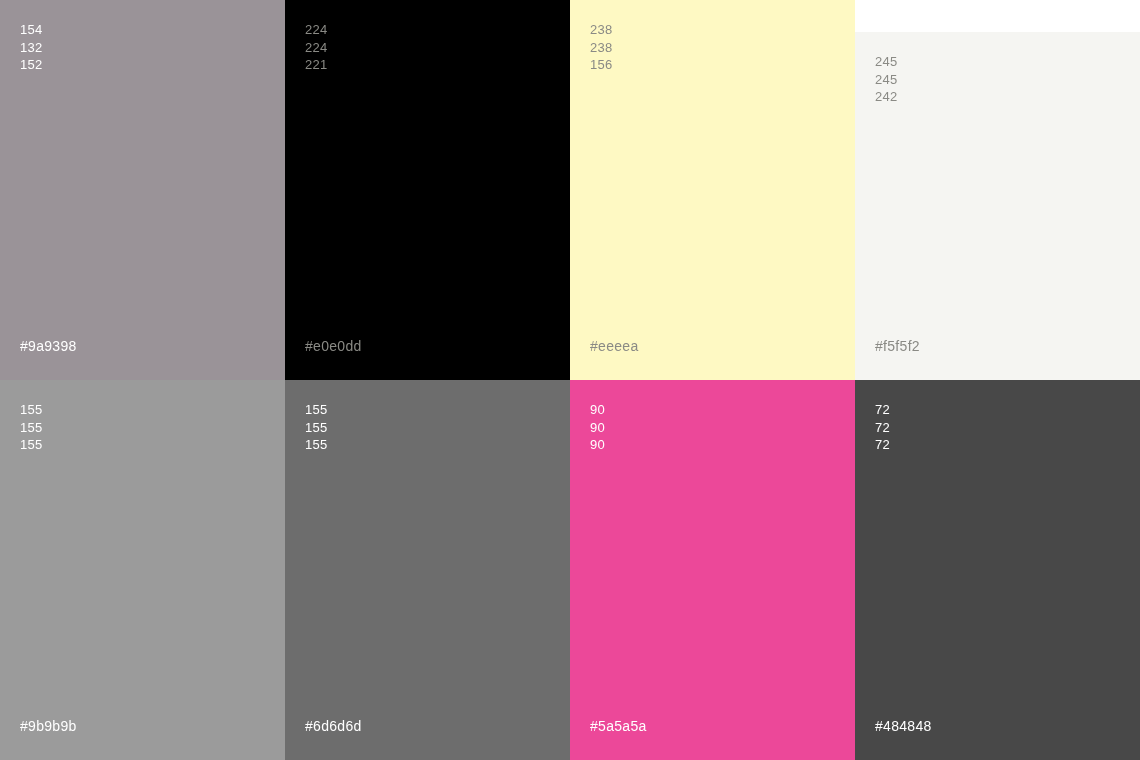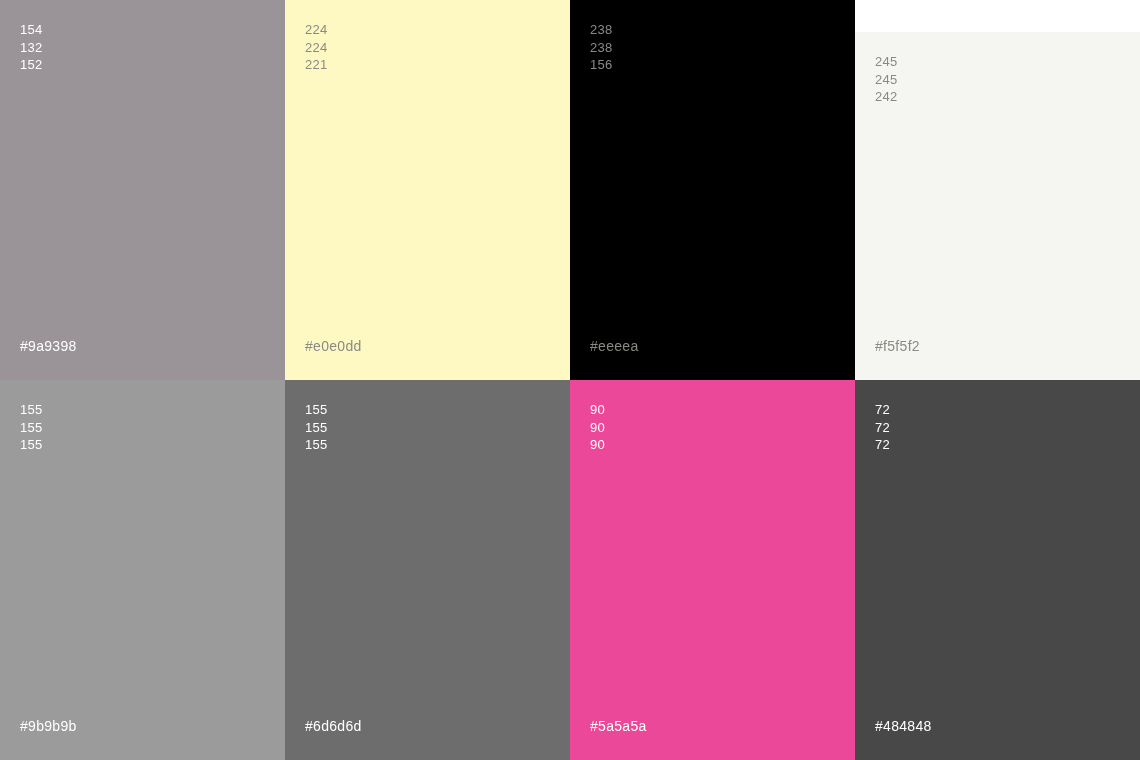--- a/index.html
+++ b/index.html
@@ -70,29 +70,29 @@
 
 <div class="palette-grid">
     <div class="swatch on-mid" style="background: rgb(154, 147, 152);">
       <div class="rgb-block">
         <span class="rgb-line">154</span>
         <span class="rgb-line">132</span>
         <span class="rgb-line">152</span>
       </div>
       <div class="hex-label">#9a9398</div>
     </div>
-    <div class="swatch on-light" style="background: #fef9c3; padding-left: 28px;">
+    <div class="swatch on-light" style="background: #000000; padding-left: 28px;">
       <div class="rgb-block">
         <span class="rgb-line">224</span>
         <span class="rgb-line">224</span>
         <span class="rgb-line">221</span>
       </div>
       <div class="hex-label">#e0e0dd</div>
     </div>
-    <div class="swatch on-light" style="background: #000000;">
+    <div class="swatch on-light" style="background: #fef9c3;">
       <div class="rgb-block">
         <span class="rgb-line">238</span>
         <span class="rgb-line">238</span>
         <span class="rgb-line">156</span>
       </div>
       <div class="hex-label">#eeeea</div>
     </div>
     <div class="swatch on-light" style="background: rgb(245, 245, 242); margin-top: 32px;">
       <div class="rgb-block">
         <span class="rgb-line">245</span>

